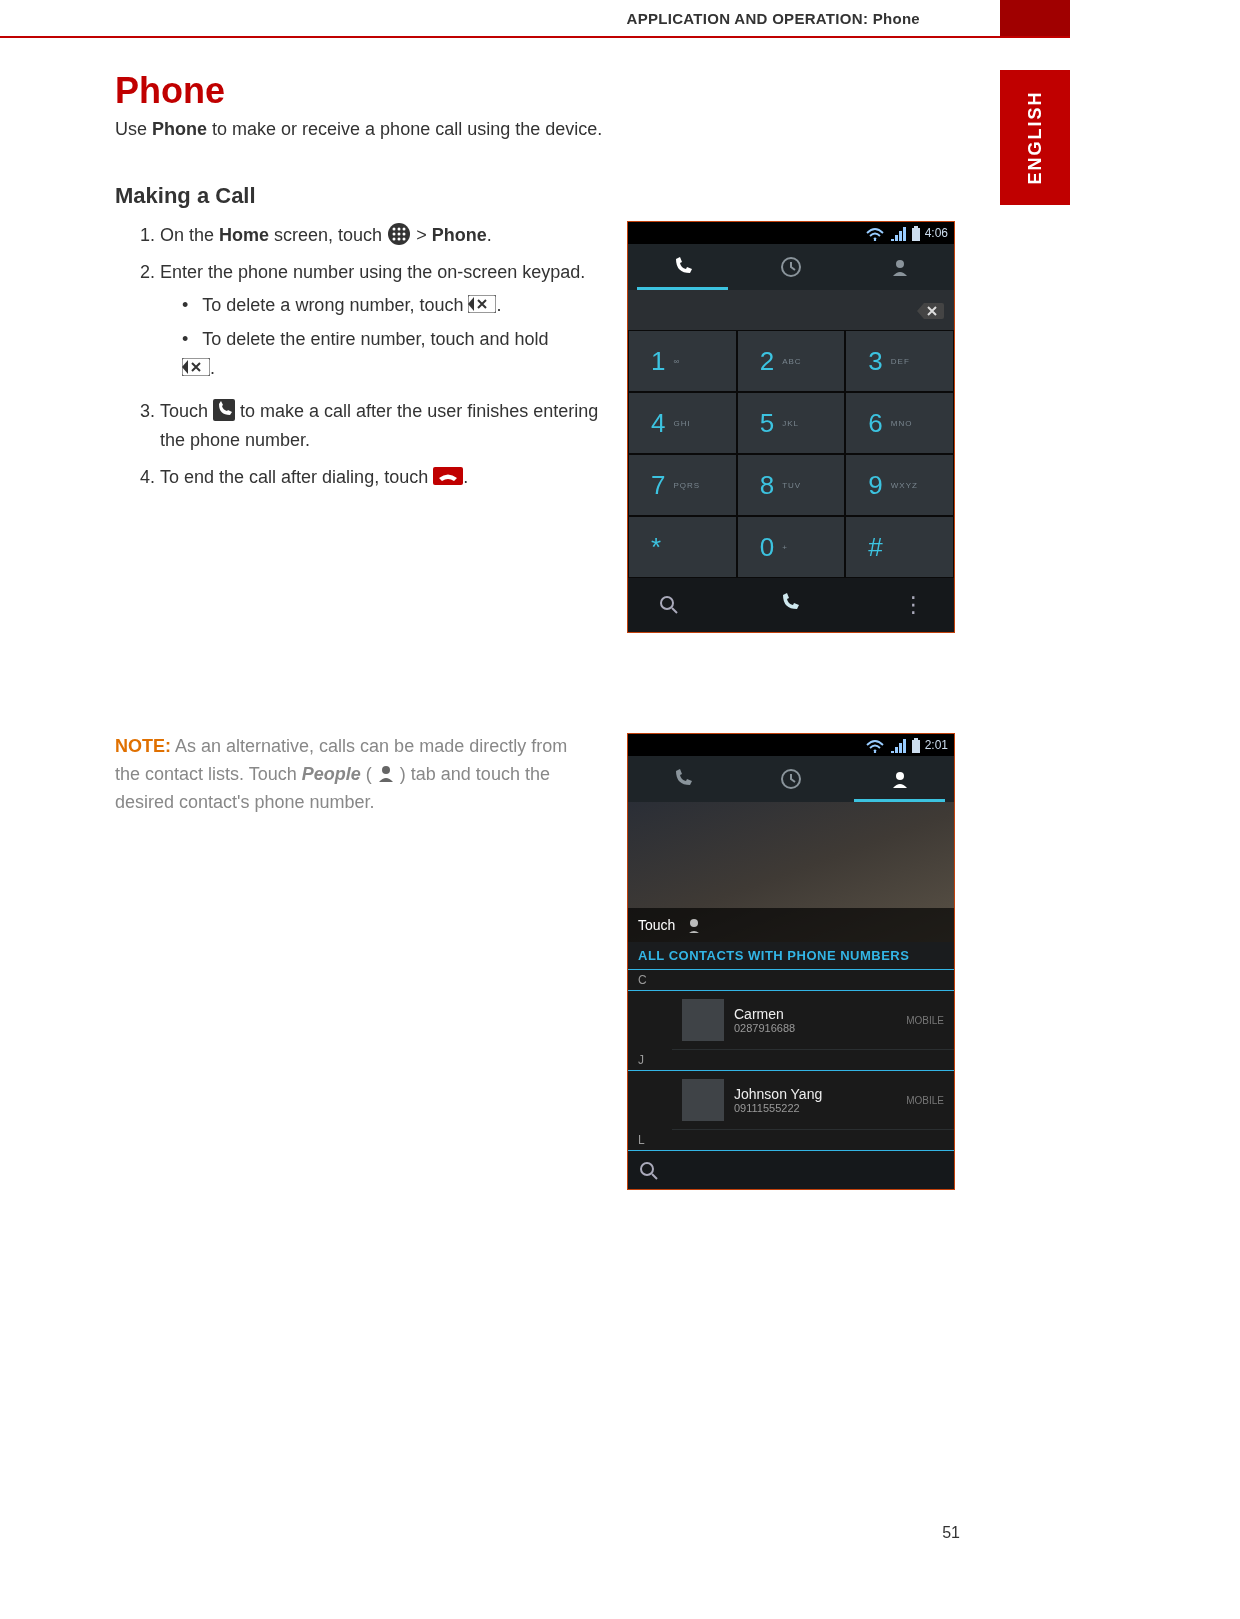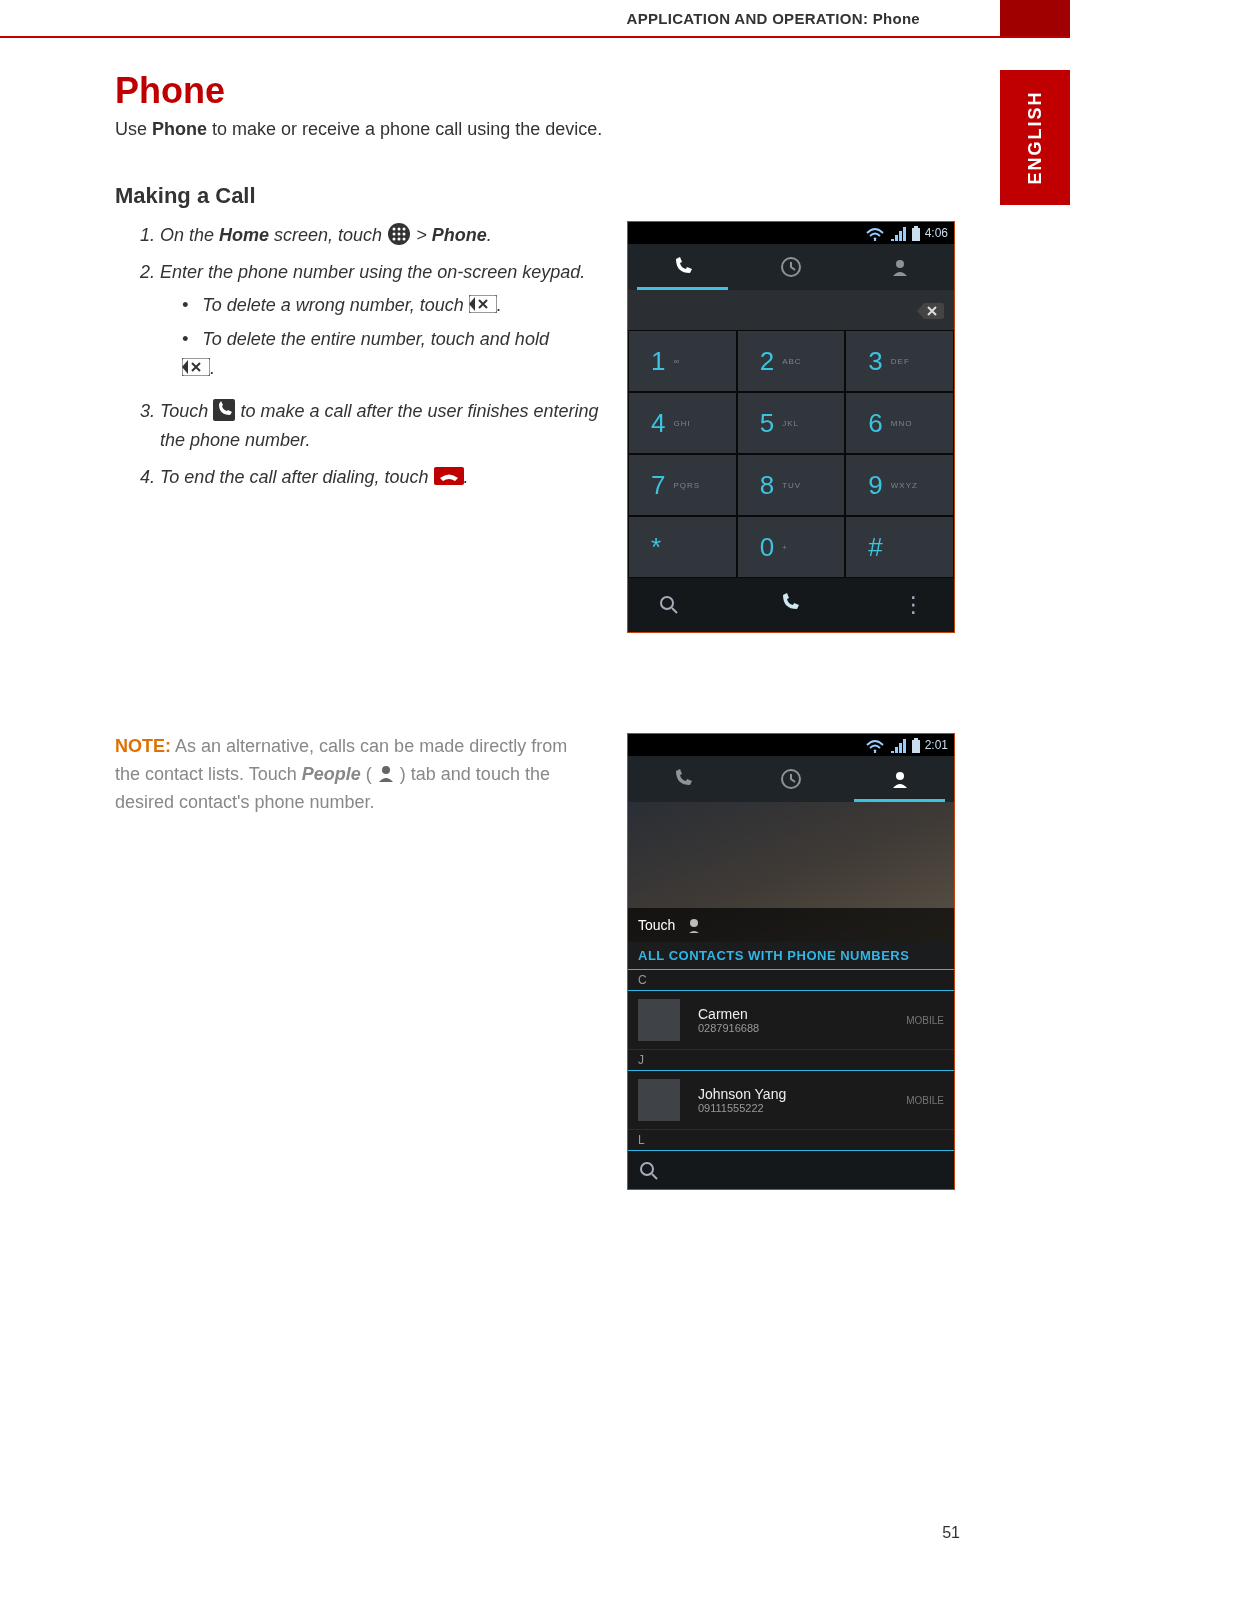--- a/index.html
+++ b/index.html
@@ -79,21 +79,21 @@
     font-size: 22px;
     color: #333;
     margin-top: 40px;
     margin-bottom: 12px;
     font-weight: bold;
   }
   .columns {
     display: flex;
     align-items: flex-start;
   }
-  .col-text { flex: 1; padding-right: 20px; font-style: italic; }
+  .col-text { flex: 1; padding-right: 20px; }
   ol.steps { padding-left: 45px; margin:0; font-size: 18px; line-height: 1.6; color:#333;}
   ol.steps > li { margin-bottom: 8px; }
   ul.sub { list-style: none; padding-left: 22px; margin: 4px 0 14px 0; }
   ul.sub li::before { content: "•"; padding-right: 14px; }
   ul.sub li { margin-bottom: 6px; }
   .icon-inline {
     display: inline-block;
     vertical-align: middle;
     position: relative;
     top:-2px;
@@ -133,21 +133,21 @@
   
   .contact-card {
     height:140px; background:#3a3733;
     background-image: linear-gradient(160deg,#2a2e36 0%, #3f3a35 50%, #5a5246 100%);
     position:relative;
   }
   .contact-card .name-bar { position:absolute; bottom:0; left:0; right:0; height:34px;
     background:rgba(0,0,0,.65); display:flex; align-items:center; padding:0 10px; gap:10px; font-size:14px;}
   .section-hdr { background:#1a1c1e; color:#33b5e5; font-size:13px; font-weight:bold; padding:6px 10px; letter-spacing:.5px; border-bottom:1px solid #33b5e5;}
   .alpha { color:#999; font-size:12px; padding:3px 10px; border-bottom:1px solid #33b5e5;}
-  .contact-row { display:flex; align-items:center; padding:8px 10px; gap:18px; border-bottom:1px solid #2a2e30;}
+  .contact-row { display:flex; align-items:center; padding:8px 10px; gap:10px; border-bottom:1px solid #2a2e30;margin-left:44px;}
   .avatar-sq { width:42px; height:42px; background:#3f4347; }
   .c-info { flex:1; }
   .c-name { font-size:14px; color:#eee; }
   .c-num { font-size:11px; color:#999; }
   .c-type { font-size:10px; color:#777; }
   .search-row { background:#15181b; height:38px; display:flex; align-items:center; padding:0 10px;}
   
   svg { display:block; }
 </style>
 </head>

